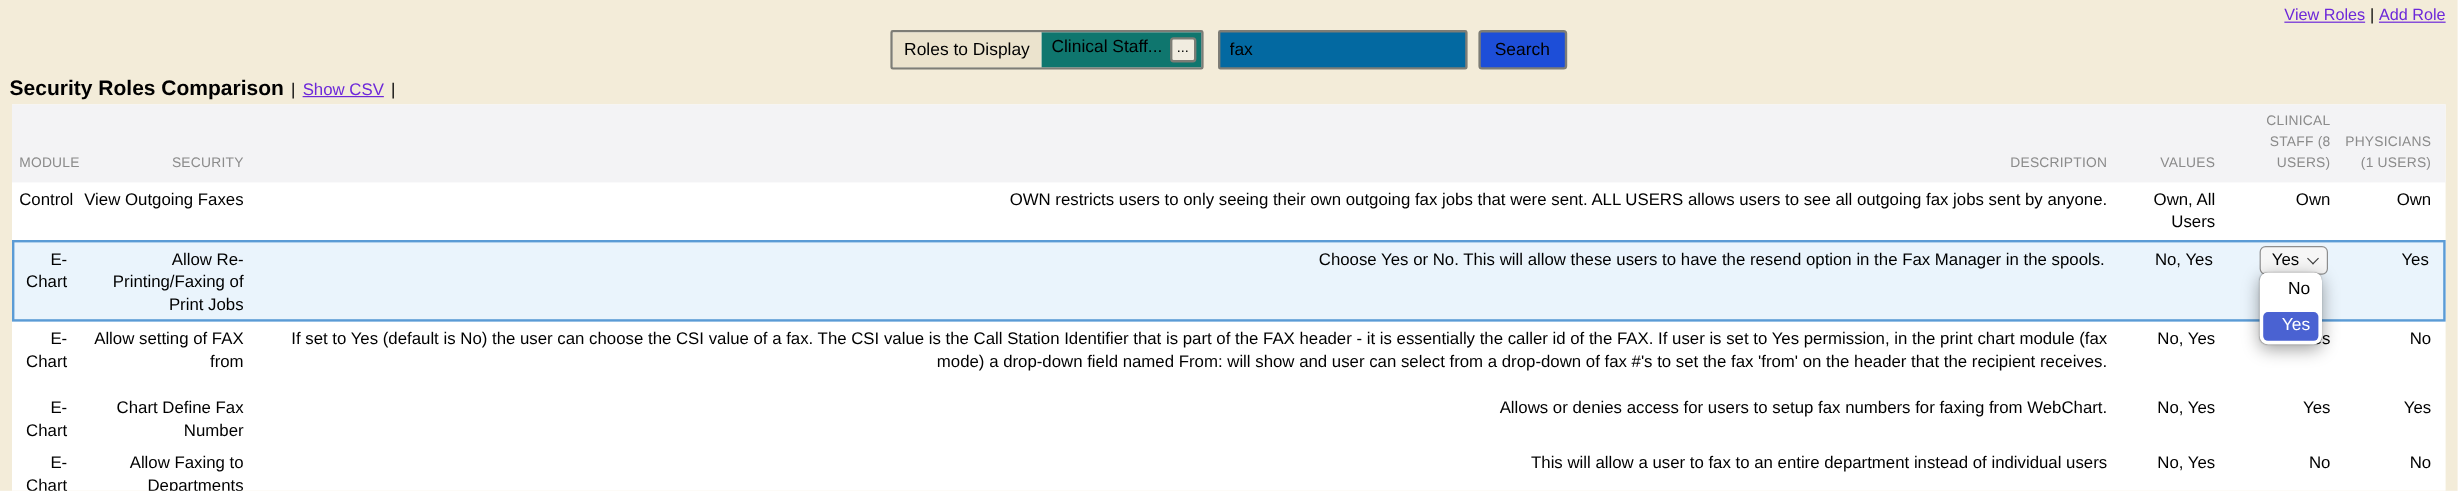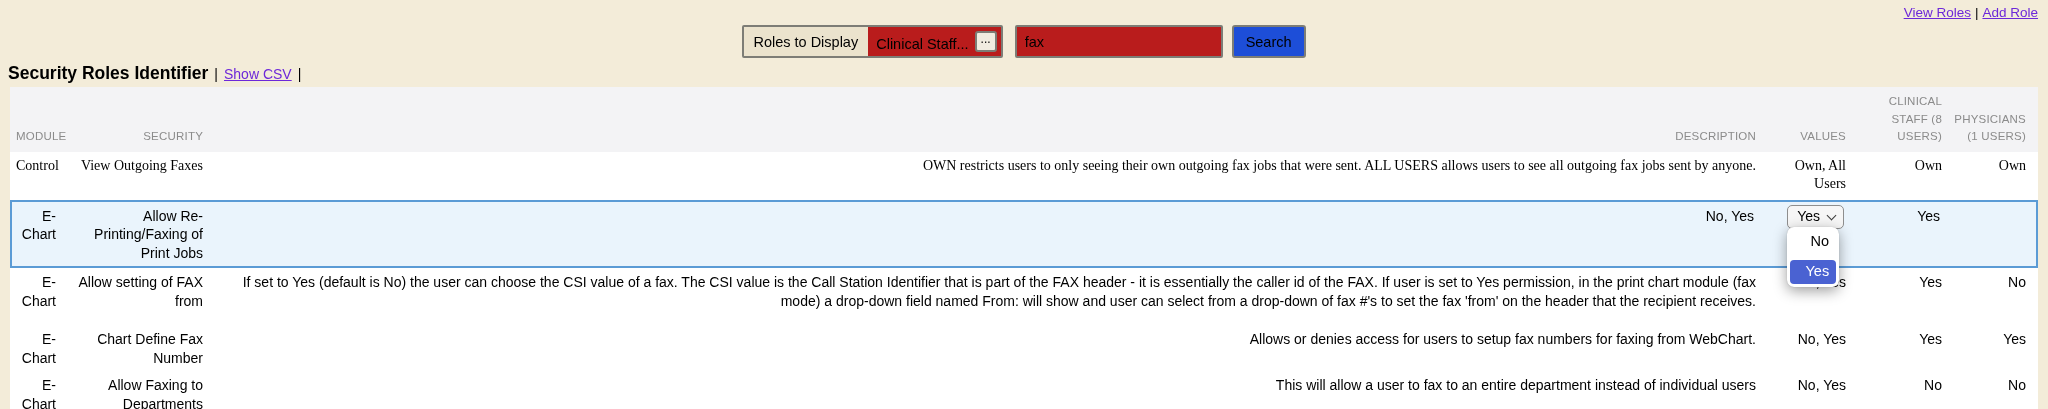--- a/index.html
+++ b/index.html
@@ -26,40 +26,40 @@
     display:flex;align-items:stretch;
     border:2px solid #7d7d76;background:#fff;border-radius:2px;
   }
   .roles-label{
     background:#ebe3cd;
     padding:4px 10px 4px 9px;
     display:flex;align-items:center;
     font-size:14.5px;white-space:nowrap;
   }
   .roles-value{
-    background:#b91c1c;
+    background:#0f766e;
     padding:4px 4px 4px 8px;
-    display:flex;align-items:flex-end;gap:6px;
+    display:flex;align-items:flex-start;gap:6px;
     font-size:14.5px;white-space:nowrap;
   }
   .dots-btn{
     border:2px solid #7d7d76;border-radius:3px;
     background:#f1ece0;
     font-size:12px;line-height:10px;
     padding:1px 4px 6px 4px;
     cursor:pointer;
   }
   .query-input{
     margin-left:12px;
     border:2px solid #7d7d76;border-radius:2px;
     width:188px;
     font-size:14.5px;
     padding:2px 8px;
     font-family:"Liberation Sans","DejaVu Sans",sans-serif;
-    background:#b91c1c;color:#000;
+    background:#0369a1;color:#000;
   }
   .search-btn{
     margin-left:9px;
     border:2px solid #7d7d76;border-radius:3px;
     background:#1d4ed8;
     font-size:14.5px;
     padding:2px 12px;
     font-family:"Liberation Sans","DejaVu Sans",sans-serif;
     cursor:pointer;
   }
@@ -86,21 +86,21 @@
   .thead{
     background:#f3f3f5;
     color:#8b8b8b;
     font-size:11.5px;
     letter-spacing:.2px;
     min-height:65px;
     align-items:end;
     line-height:1.5;
   }
   .thead > div{padding-bottom:7px;}
-  .rh1{min-height:48px;font-family:Liberation Serif, serif;}
+  .rh1{min-height:48px;}
   .rh2{min-height:45px;}
   .rh3{min-height:57px;}
   .rh4{min-height:26px;}
   .rh5{min-height:48px;}
   .highlighted{
     background:#eaf4fc;
     border:2px solid #5b9bd5;
     padding-left:4px;
   }
 
@@ -161,21 +161,21 @@
         <span>Clinical Staff...</span>
         <button class="dots-btn">...</button>
       </div>
     </div>
     <input class="query-input" type="text" value="fax" style="">
     <button class="search-btn">Search</button>
   </div>
 </div>
 
 <div class="title-row">
-  <span class="page-title">Security Roles Identifier</span>
+  <span class="page-title">Security Roles Comparison</span>
   <span class="title-links">|</span>
   <span class="title-links link">Show CSV</span>
   <span class="title-links">|</span>
 </div>
 
 <div class="grid-table">
 
   <div class="trow thead">
     <div>MODULE</div>
     <div>SECURITY</div>
@@ -190,20 +190,21 @@
     <div>View Outgoing Faxes</div>
     <div>OWN restricts users to only seeing their own outgoing fax jobs that were sent. ALL USERS allows users to see all outgoing fax jobs sent by anyone.</div>
     <div>Own, All Users</div>
     <div>Own</div>
     <div>Own</div>
   </div>
 
   <div class="trow rh2 highlighted">
     <div>E-Chart</div>
     <div>Allow Re-Printing/Faxing of Print Jobs</div>
+    <div>Choose Yes or No. This will allow these users to have the resend option in the Fax Manager in the spools.</div>
     <div>No, Yes</div>
     <div>
       <span class="sel-wrap">
         <span class="fake-select">
           <span>Yes</span>
           <span class="chev"></span>
         </span>
         <span class="dd-popup">
           <div class="dd-option">No</div>
           <div class="dd-option selected">Yes</div>

